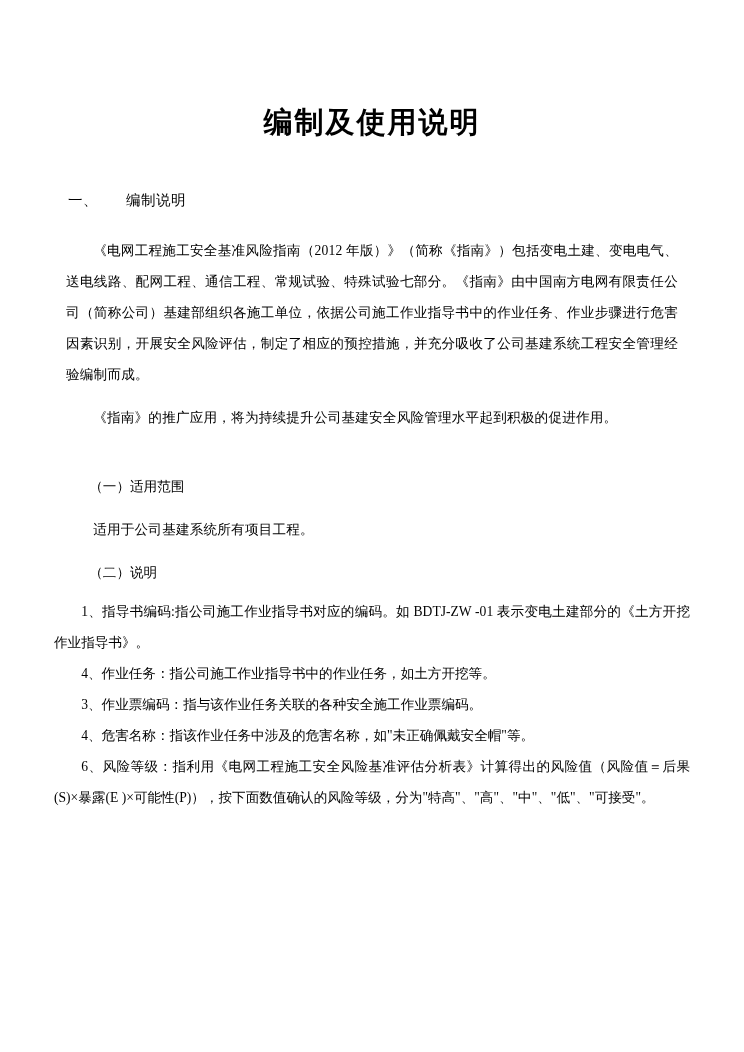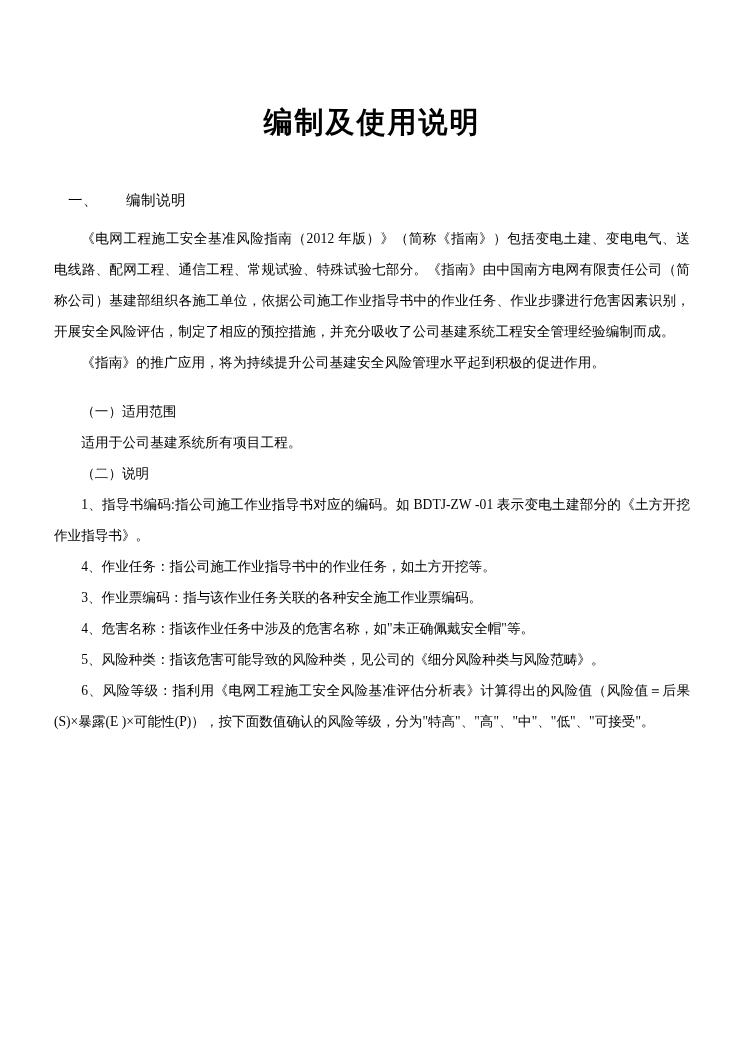--- a/index.html
+++ b/index.html
@@ -45,33 +45,33 @@
     display: inline-block;
     margin-left: 14px;
   }
   .section-head .txt {
     display: inline-block;
     margin-left: 28px;
   }
   .para {
     font-size: 13.6px;
     line-height: 2.28;
-    margin: 0;
+    margin: 12px;
     padding: 0;
     text-align: justify;
     text-justify: inter-ideograph;
     letter-spacing: 0.2px;
   }
   .indent {
     text-indent: 2em;
   }
   .sub-head {
     font-size: 13.6px;
     line-height: 2.28;
-    margin: 0;
+    margin: 8px;
     text-indent: 2em;
   }
   .gap-title-to-s1 { height: 46px; }
   .gap-s1-to-p1 { height: 12px; }
   .gap-before-s2 { height: 12px; }
   .gap-small { height: 6px; }
   .list-item {
     font-size: 13.6px;
     line-height: 2.28;
     margin: 0;
@@ -105,16 +105,15 @@
 
   <p class="sub-head">（一）适用范围</p>
   <p class="para indent">适用于公司基建系统所有项目工程。</p>
 
   <p class="sub-head">（二）说明</p>
 
   <p class="list-item">1、指导书编码:指公司施工作业指导书对应的编码。如 BDTJ-ZW -01 表示变电土建部分的《土方开挖作业指导书》。</p>
   <p class="list-item">4、作业任务：指公司施工作业指导书中的作业任务，如土方开挖等。</p>
   <p class="list-item">3、作业票编码：指与该作业任务关联的各种安全施工作业票编码。</p>
   <p class="list-item">4、危害名称：指该作业任务中涉及的危害名称，如"未正确佩戴安全帽"等。</p>
-  <p class="list-item">5、风险种类：指该危害可能导致的风险种类，见公司的《细分风险种类与风险范畴》。</p>
   <p class="list-item">6、风险等级：指利用《电网工程施工安全风险基准评估分析表》计算得出的风险值（风险值＝后果(S)×暴露(E )×可能性(P)），按下面数值确认的风险等级，分为"特高"、"高"、"中"、"低"、"可接受"。</p>
 
 </div>
 
 </body></html>

